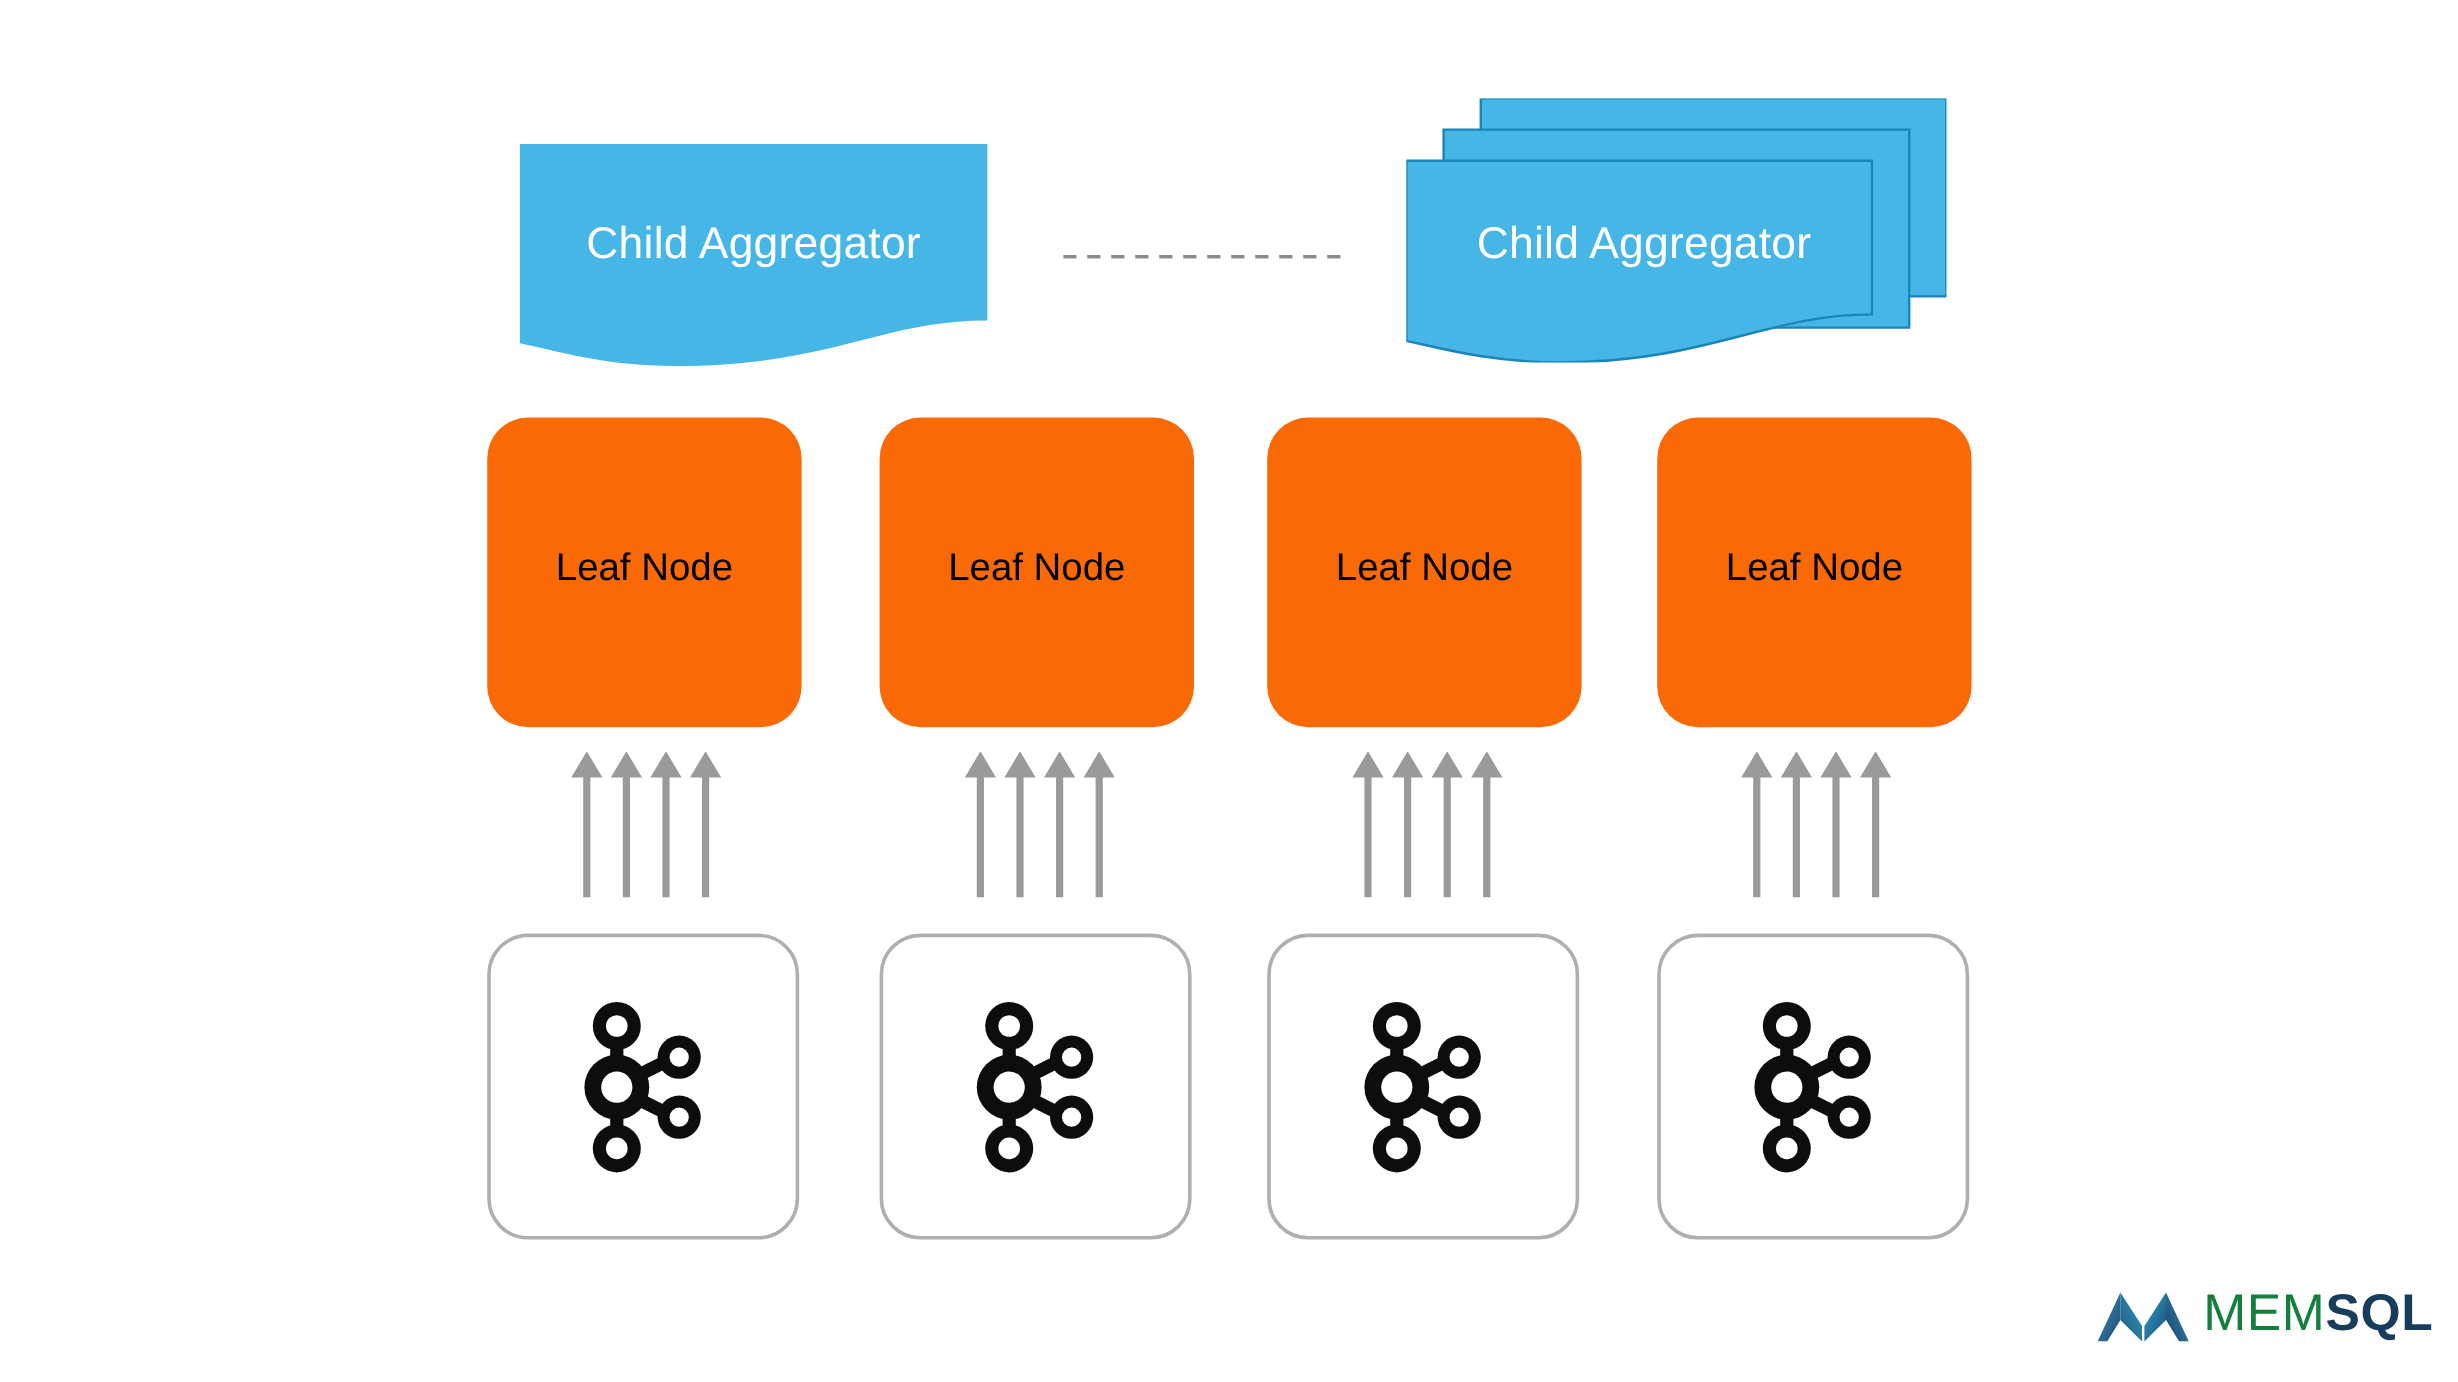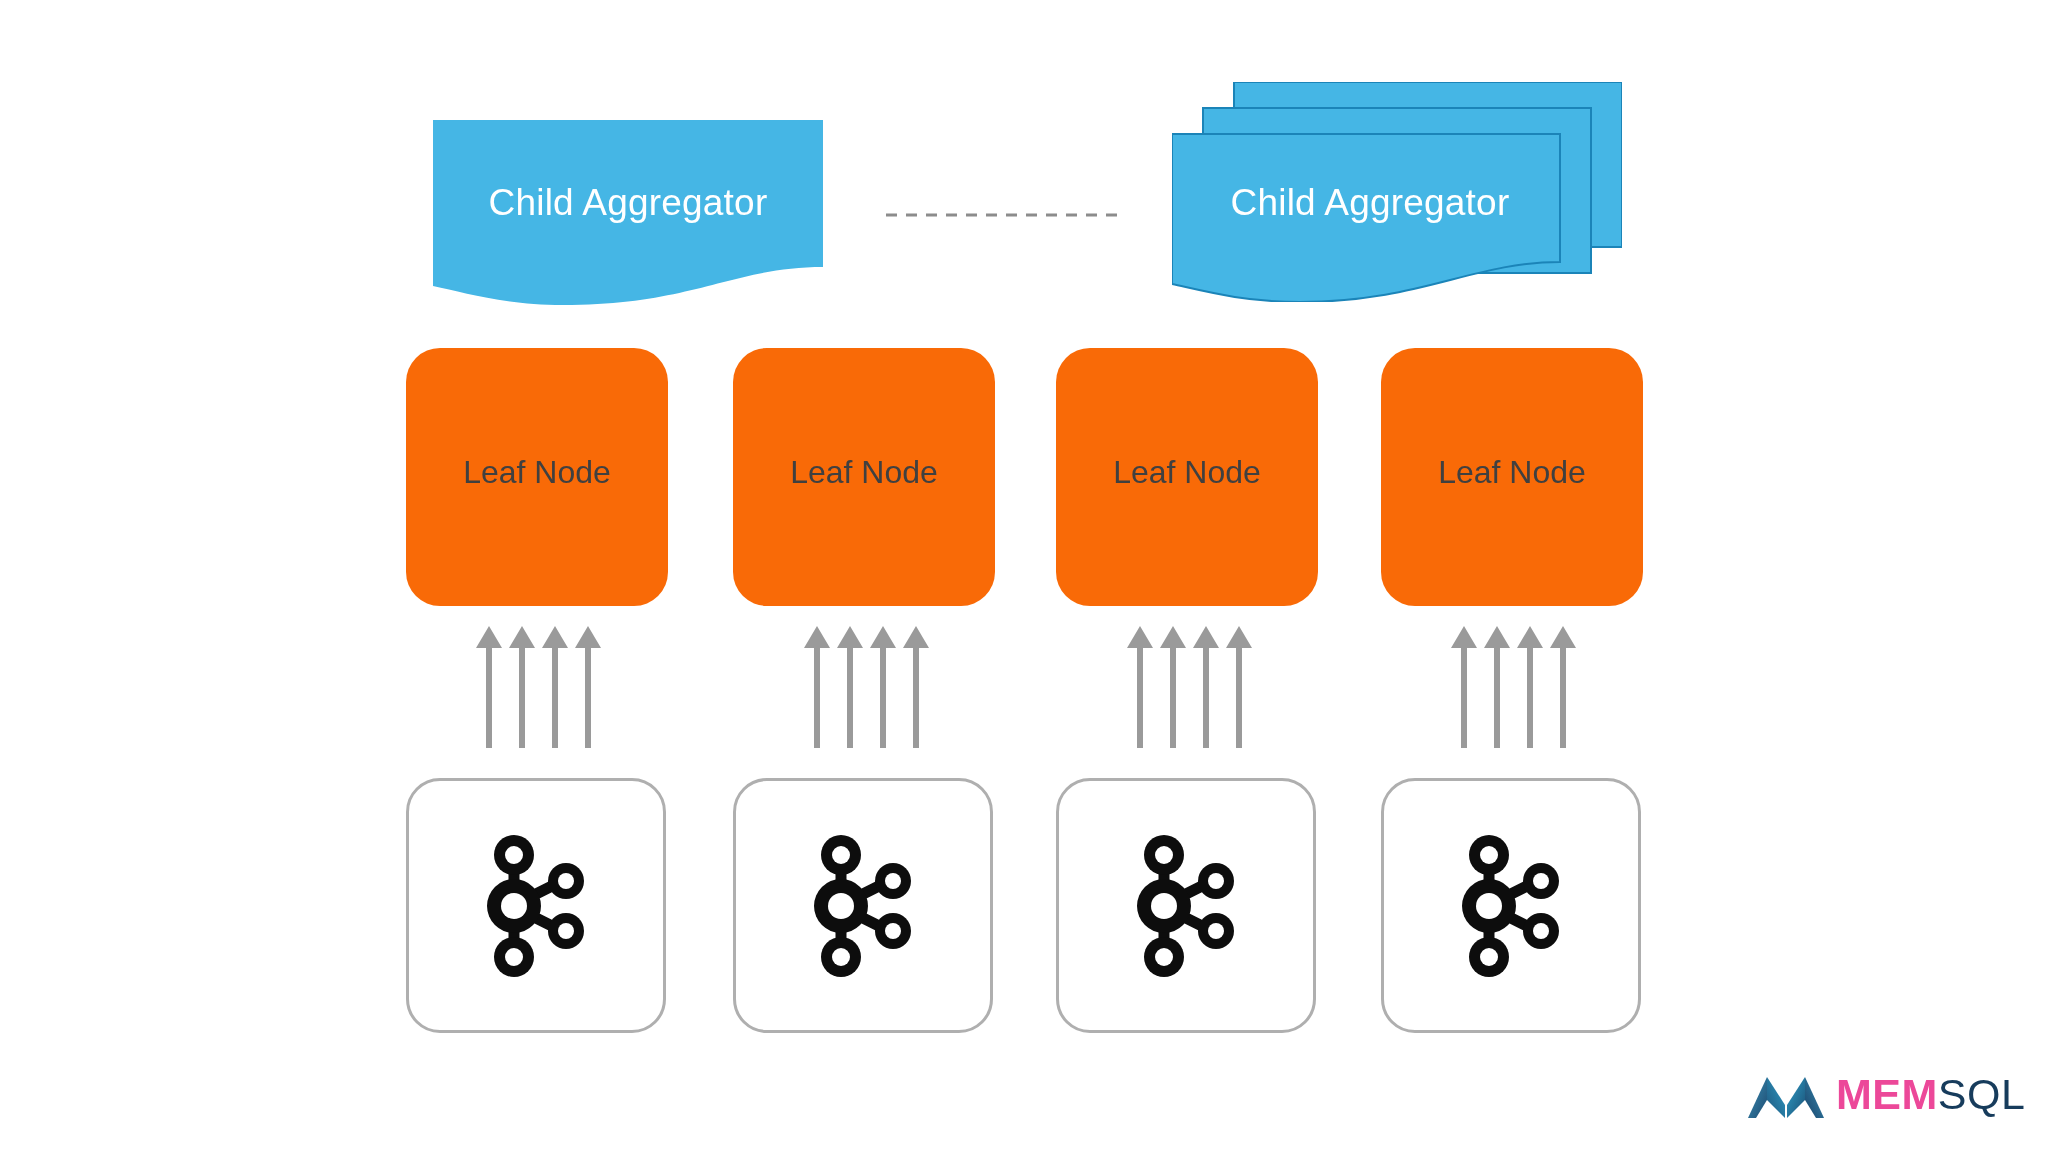--- a/index.html
+++ b/index.html
@@ -83,21 +83,21 @@
     background: #F96A07;
     border-radius: 34px;
     box-sizing: border-box;
   }
   .leaf-node .leaf-label {
     position: absolute;
     left: 0;
     right: 0;
     top: 106px;
     text-align: center;
-    color: #404040;
+    color: #000000;
     font-size: 32px;
     font-weight: 400;
     font-family: "Liberation Sans", sans-serif;
   }
   .leaf-node.n0 { left: 406px; }
   .leaf-node.n1 { left: 733px; }
   .leaf-node.n2 { left: 1056px; }
   .leaf-node.n3 { left: 1381px; }
 
   
@@ -155,22 +155,22 @@
     position: absolute;
     left: 88px;
     top: 1px;
     font-size: 43px;
     line-height: 54px;
     letter-spacing: 0.5px;
     white-space: nowrap;
     color: #25547A;
     font-family: "Liberation Sans", sans-serif;
   }
-  #memsql-logo .logo-mem { font-weight: 700; color: #ec4899; }
-  #memsql-logo .logo-sql { font-weight: 400; color: #173C5C; }
+  #memsql-logo .logo-mem { font-weight: 400; color: #15803d; }
+  #memsql-logo .logo-sql { font-weight: 700; color: #173C5C; }
 </style>
 </head>
 <body>
 
 <div id="stage">
 
   <div id="master-aggregator" class="banner-wrap">
     <svg class="banner-svg" width="390" height="185" viewBox="0 0 390 185">
       <path d="M0,0 L390,0 L390,147 C300,147 260,185 130,185 C70,185 30,172 0,166 Z" fill="#45B6E5"></path>
     </svg>

